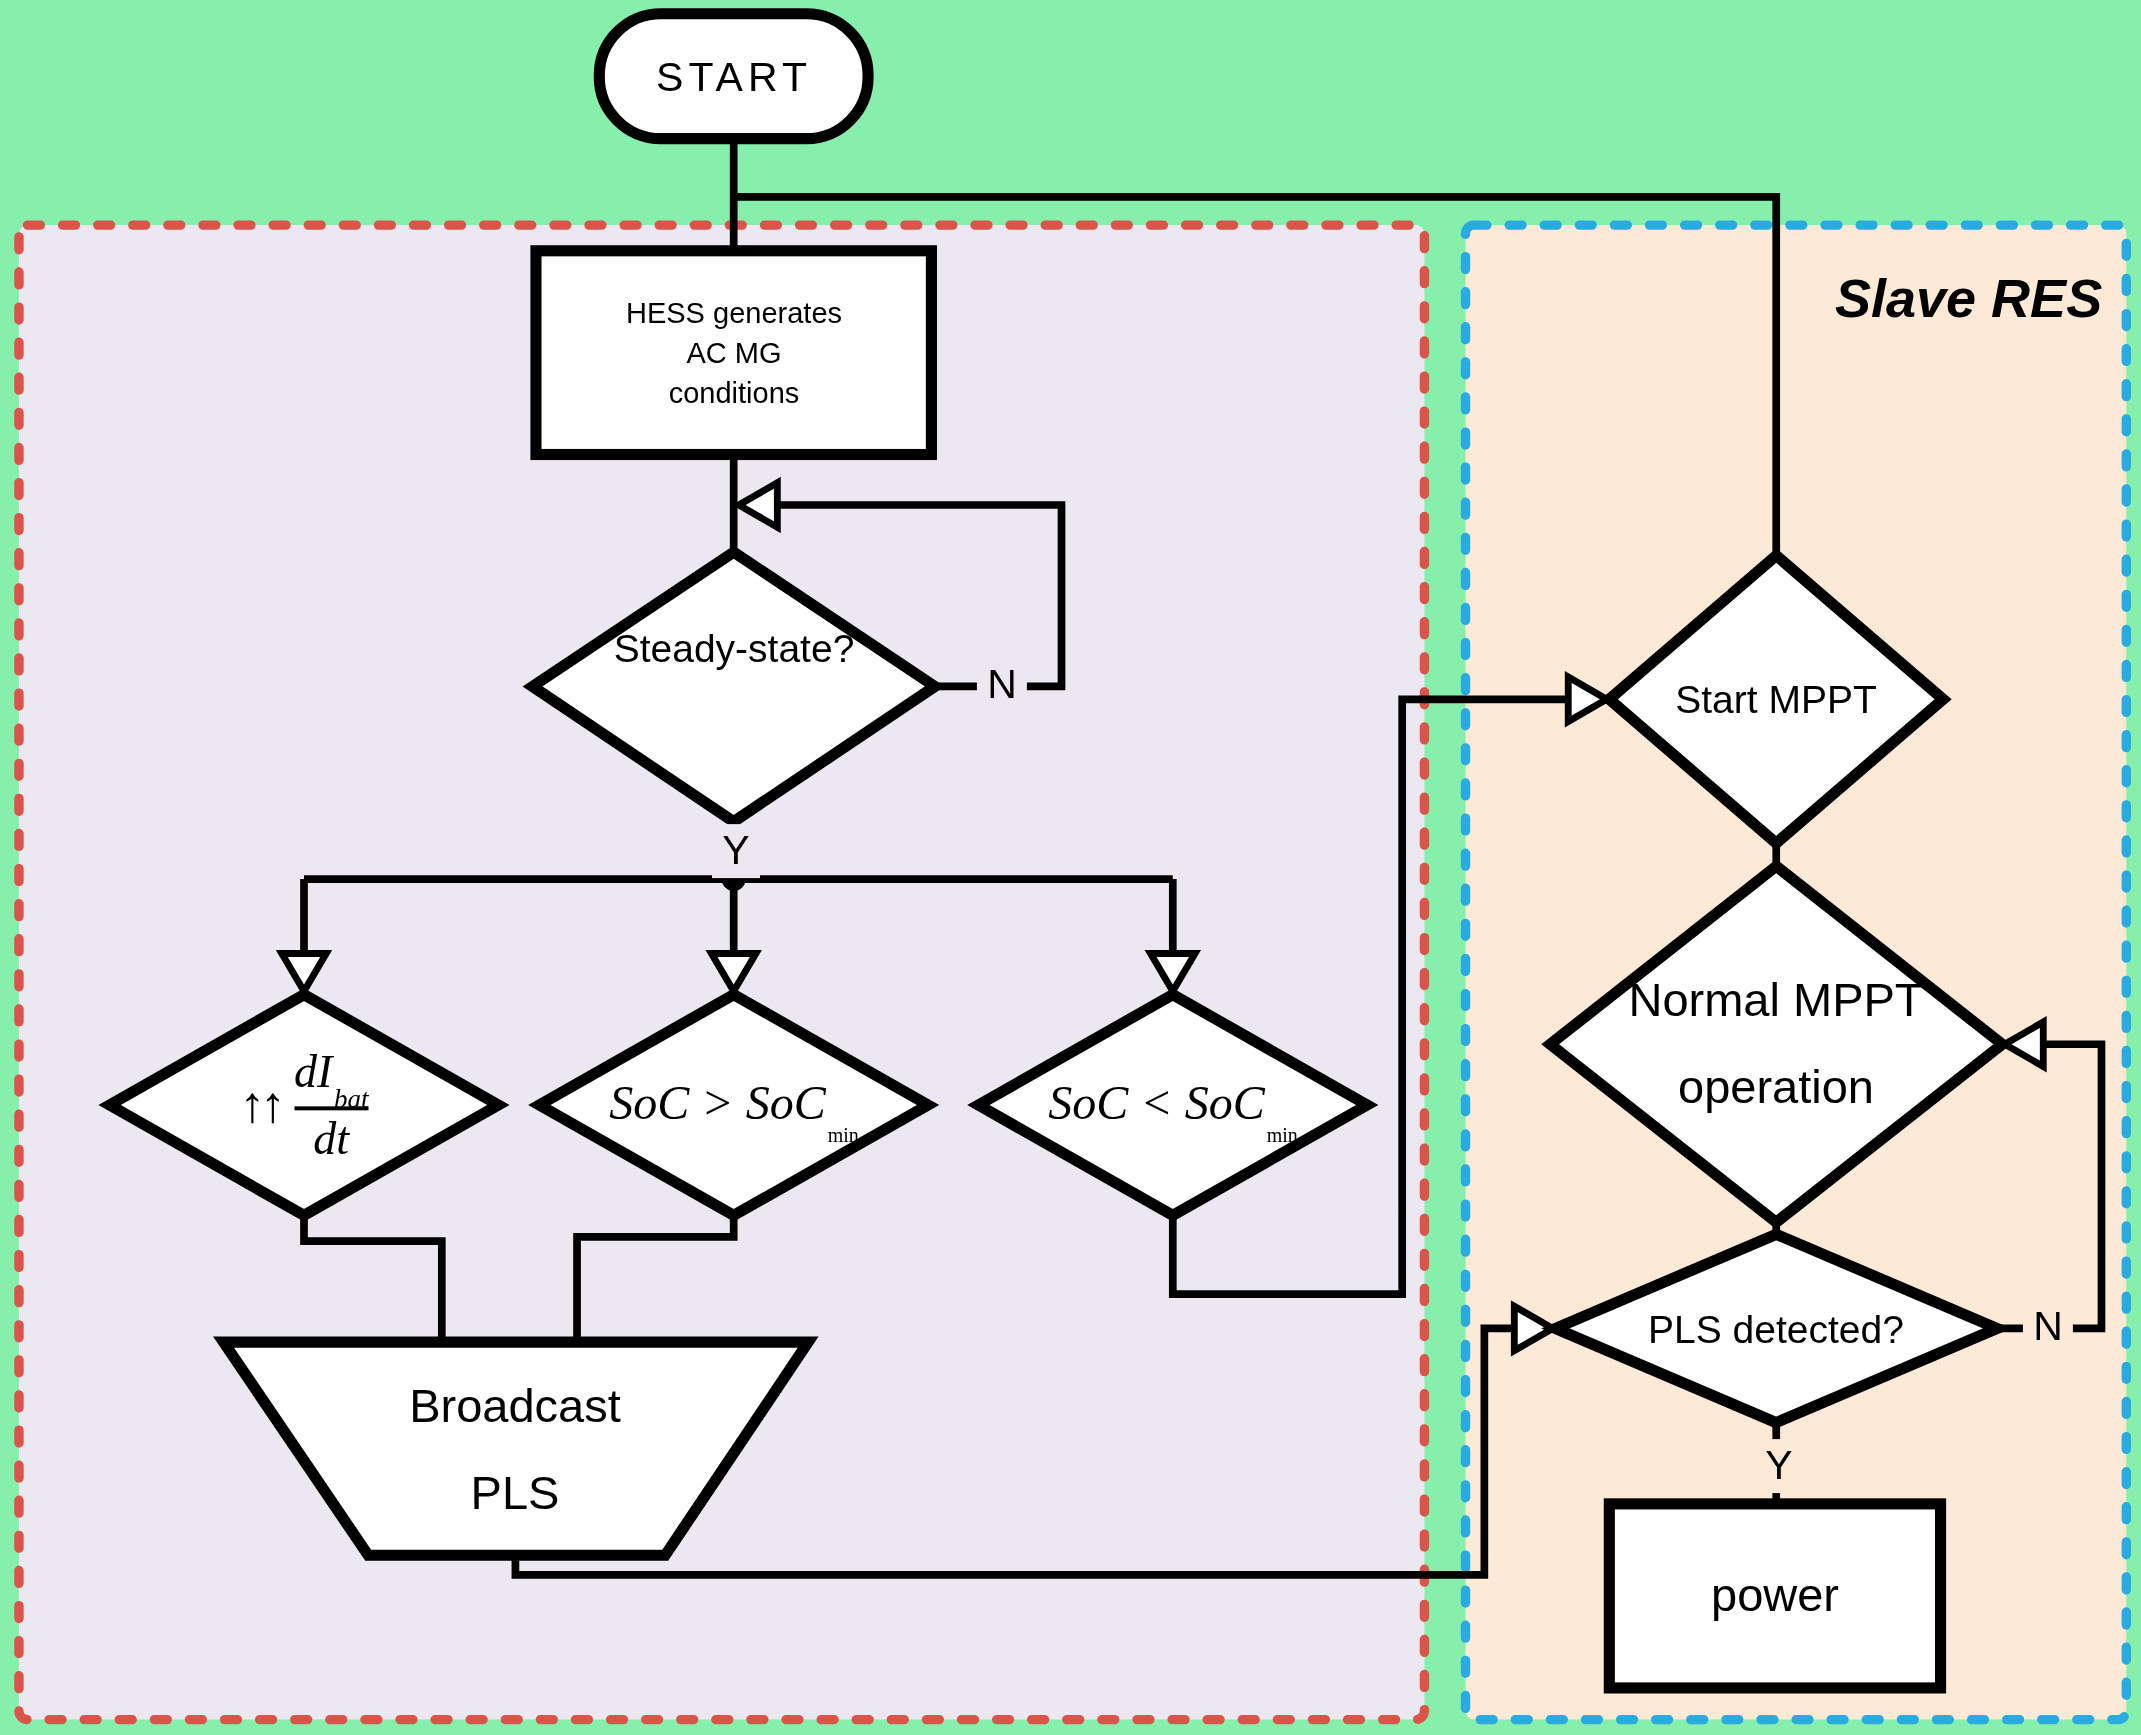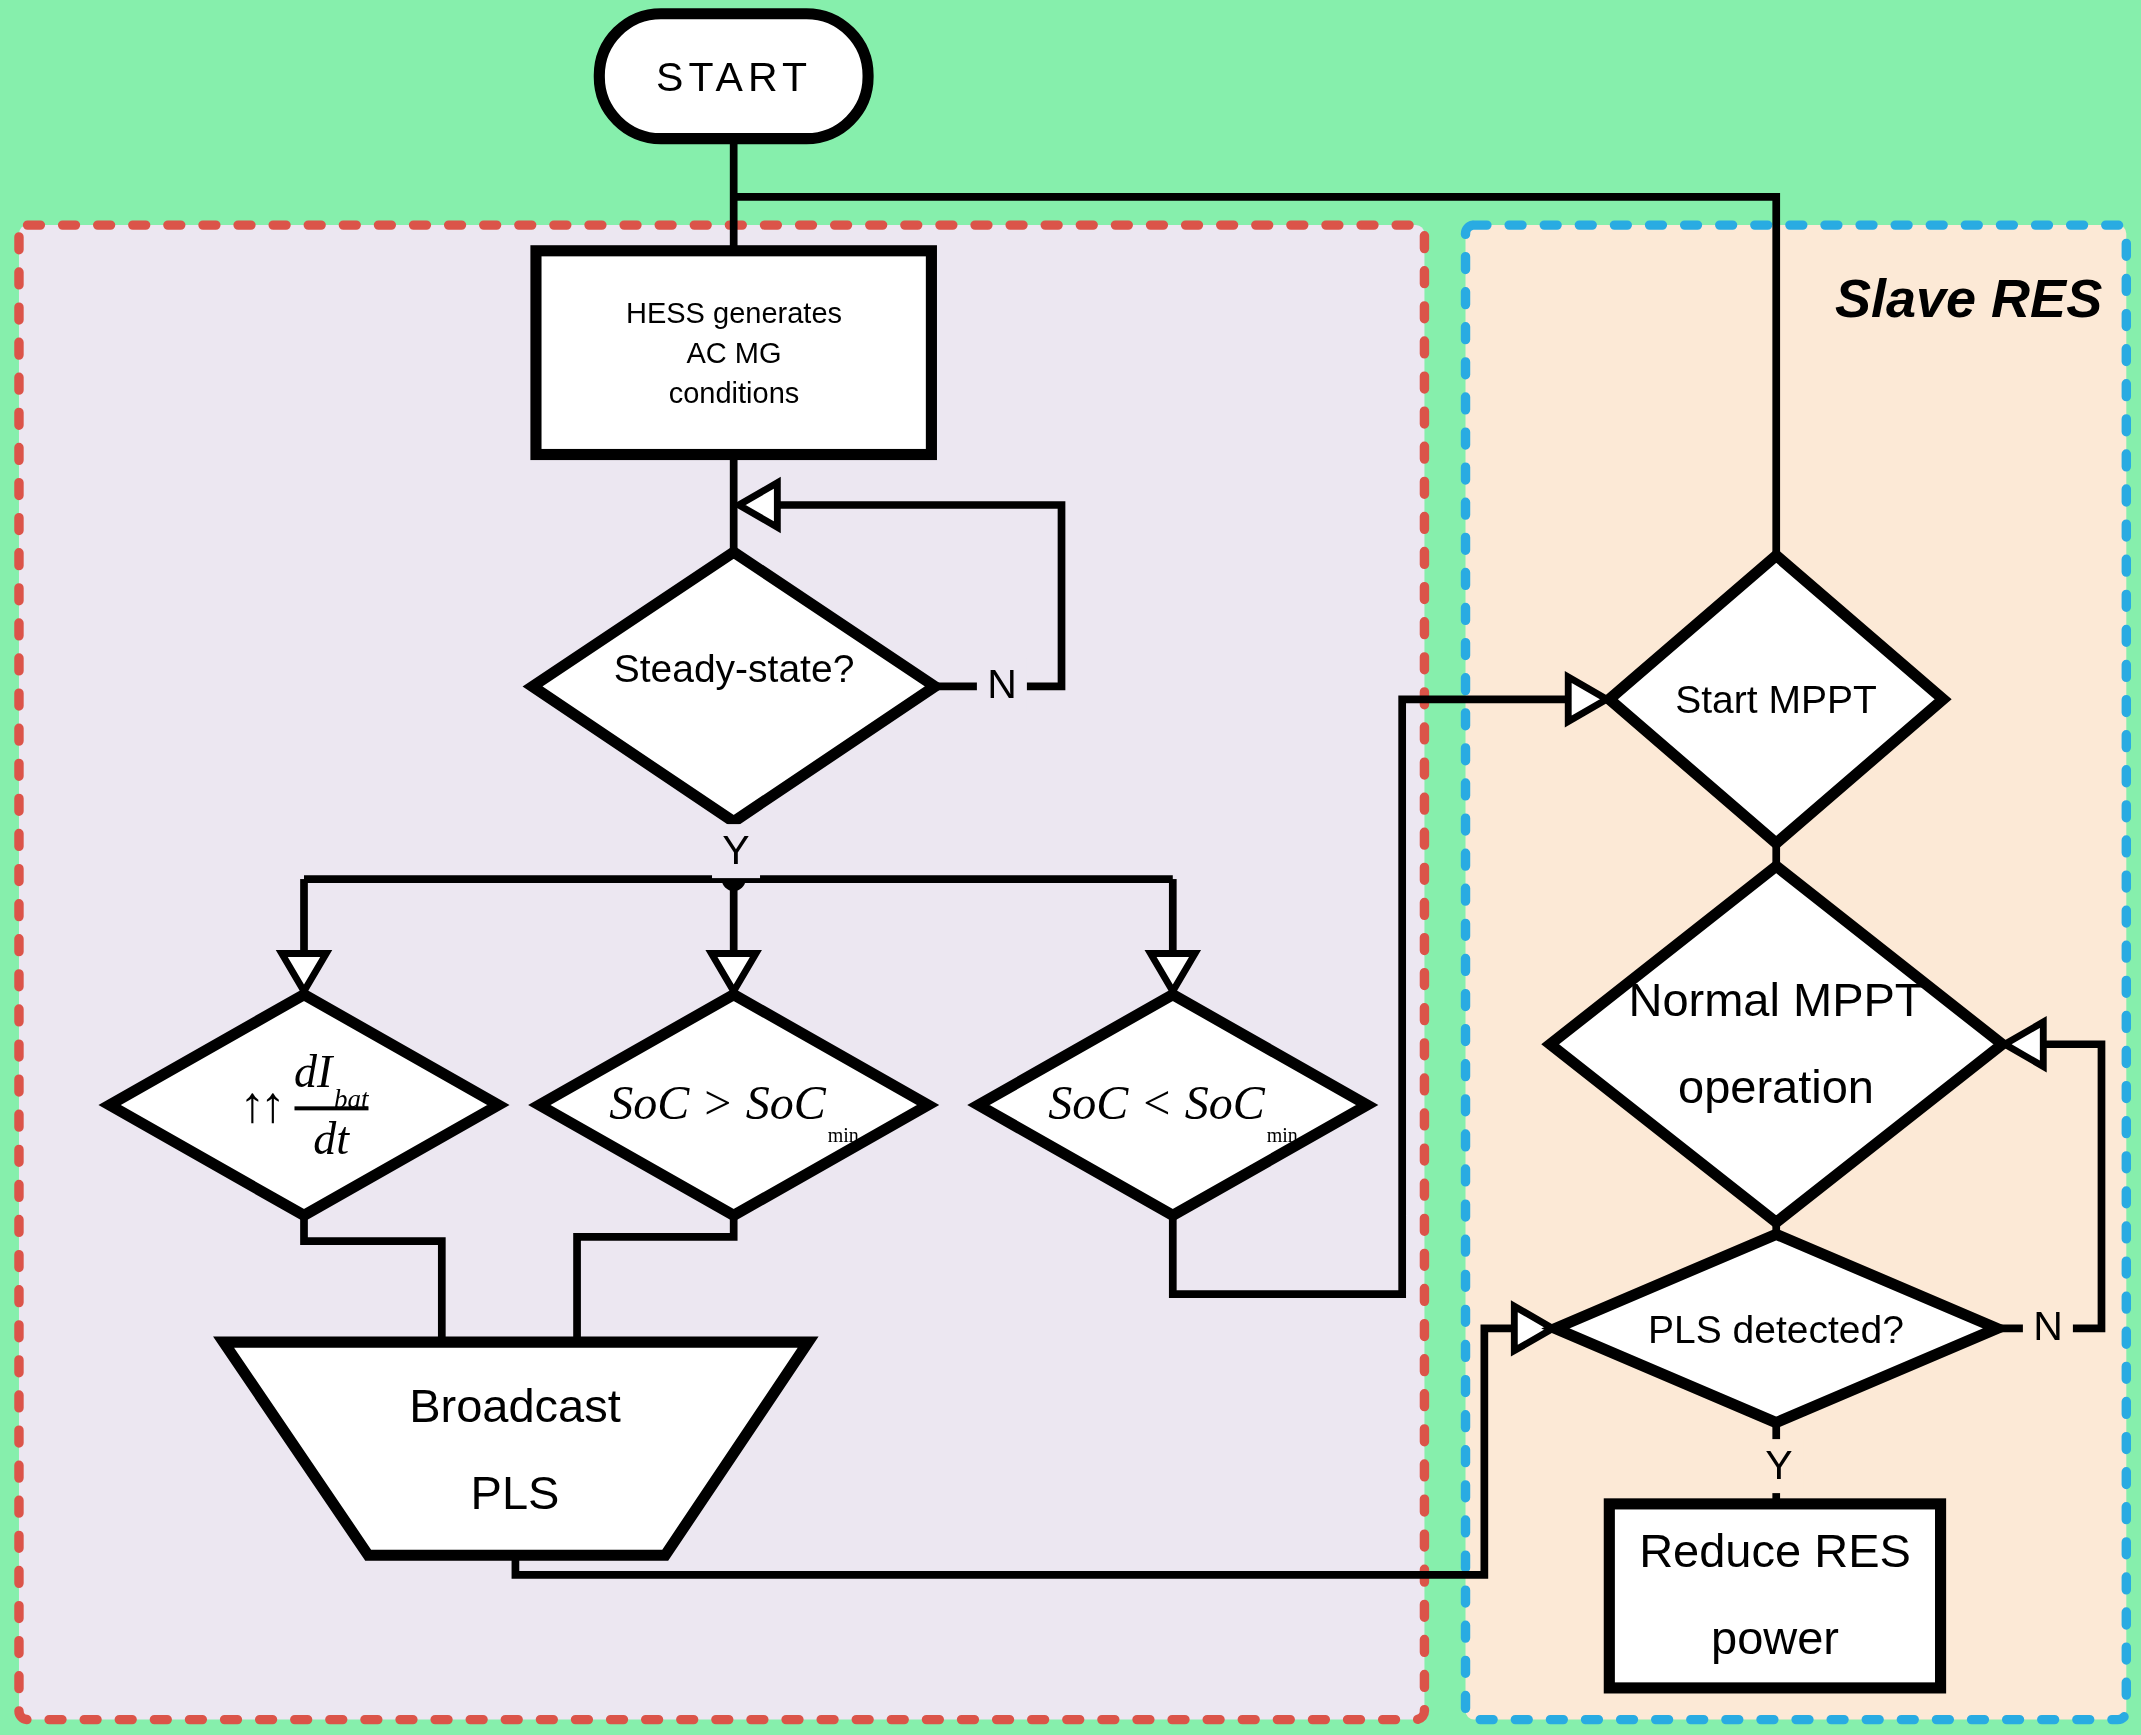--- a/index.html
+++ b/index.html
@@ -84,21 +84,21 @@
   </svg>
 
   <div class="lbl start-lbl" style="left:734px;top:77px;">START</div>
 
   <div class="lbl node-lines" style="left:734px;top:353px;">
     <div class="ln">HESS generates</div>
     <div class="ln">AC MG</div>
     <div class="ln">conditions</div>
   </div>
 
-  <div class="lbl" style="left:734px;top:668px;text-align:right;">Steady-state?</div>
+  <div class="lbl" style="left:734px;top:648px;text-align:right;">Steady-state?</div>
 
   <div class="lbl" style="left:304px;top:1106px;">
     <div class="dibat-row">
       <span class="dibat-arrows">↑↑</span>
       <span class="frac">
         <span class="num"><span>dI</span><sub>bat</sub></span>
         <span class="bar"></span>
         <span class="den">dt</span>
       </span>
     </div>
@@ -120,21 +120,20 @@
   <div class="lbl" style="left:1776px;top:699px;">Start MPPT</div>
 
   <div class="lbl wide-lines" style="left:1776px;top:1044px;">
     <div class="ln">Normal MPPT</div>
     <div class="ln">operation</div>
   </div>
 
   <div class="lbl" style="left:1776px;top:1329px;">PLS detected?</div>
 
   <div class="lbl wide-lines" style="left:1775px;top:1595px;">
-    <div class="ln">Reduce RES</div>
     <div class="ln">power</div>
   </div>
 
   <div class="edge-lbl on-master" style="left:1002px;top:685px;">N</div>
   <div class="edge-lbl on-master" style="left:736px;top:851px;">Y</div>
   <div class="edge-lbl on-slave" style="left:2048px;top:1327px;">N</div>
   <div class="edge-lbl on-slave" style="left:1779px;top:1466px;">Y</div>
 
   <div class="region-lbl" style="left:1835px;top:267px;">Slave RES</div>
 

